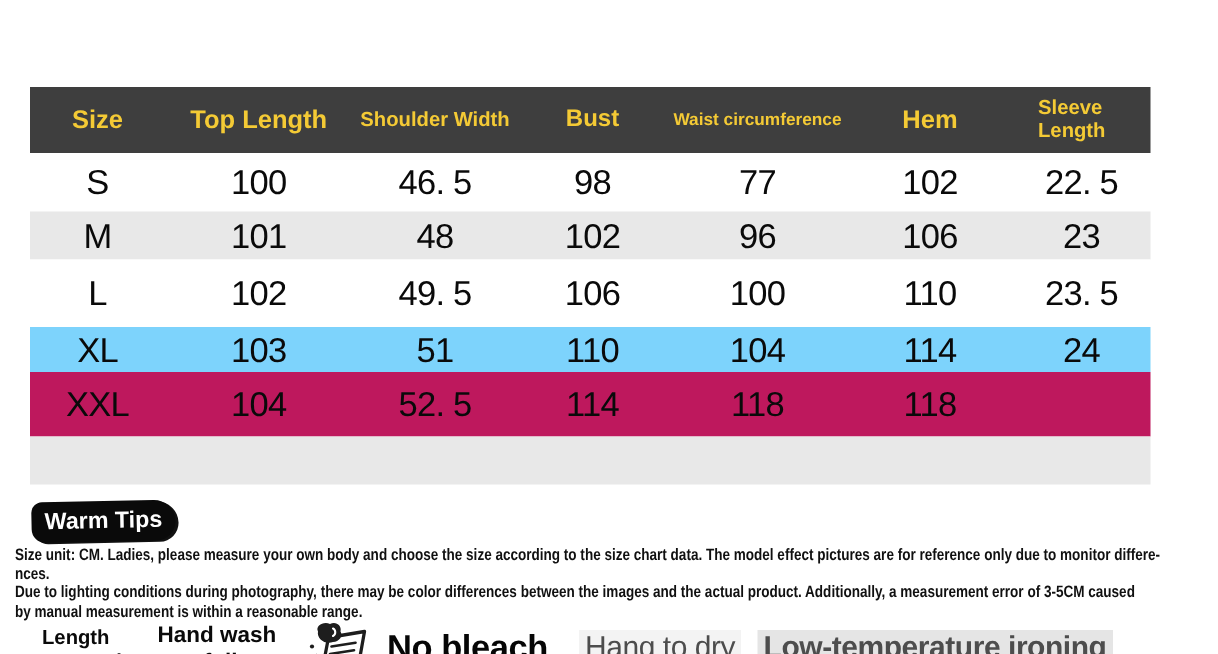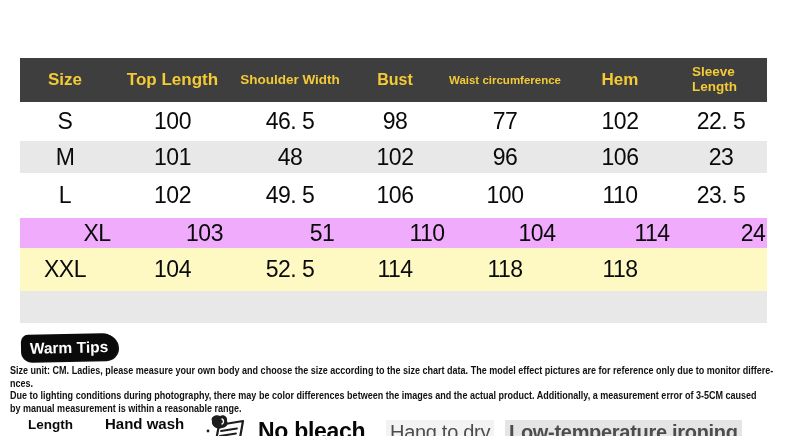--- a/index.html
+++ b/index.html
@@ -24,22 +24,22 @@
   .thead .c1 { font-size: 17px; }
   .thead .c2 { font-size: 13.5px; }
   .thead .c3 { font-size: 16px; }
   .thead .c4 { font-size: 11.5px; }
   .thead .c5 { font-size: 17px; }
   .thead .c6 { font-size: 13.5px; }
   .thead .c6 span { display: inline-block; width: 58px; text-align: left; }
   .r0 { height: 39px; background: #ffffff; }
   .r1 { height: 32px; background: #e8e8e8; }
   .r2 { height: 45px; background: #ffffff; }
-  .r3 { height: 30px; background: #f0abfc; padding-left: 32px; }
-  .r4 { height: 43px; background: #fef9c3; }
+  .r3 { height: 30px; background: #7dd3fc; }
+  .r4 { height: 43px; background: #be185d; }
   .r5 { height: 32px; background: #e8e8e8; }
   .tbody .c0 { font-size: 22px; }
   .tbody .cell { font-size: 23px; letter-spacing: -0.5px; }
 
   
   .warm-tips-badge {
     position: absolute; left: 21px; top: 298px;
     width: 96px; height: 27px;
     background: #0a0a0a; color: #ffffff;
     font-size: 15.5px; font-weight: 700;

